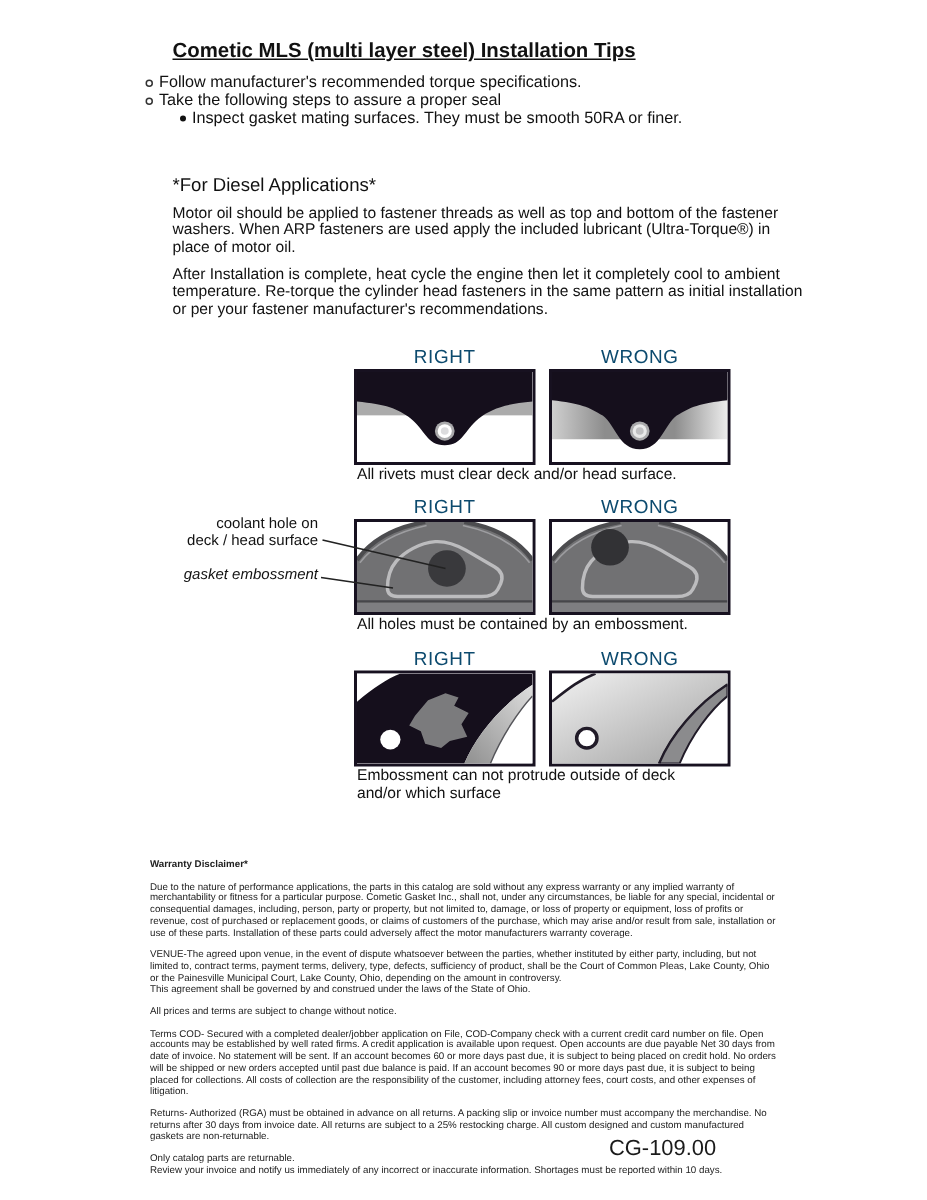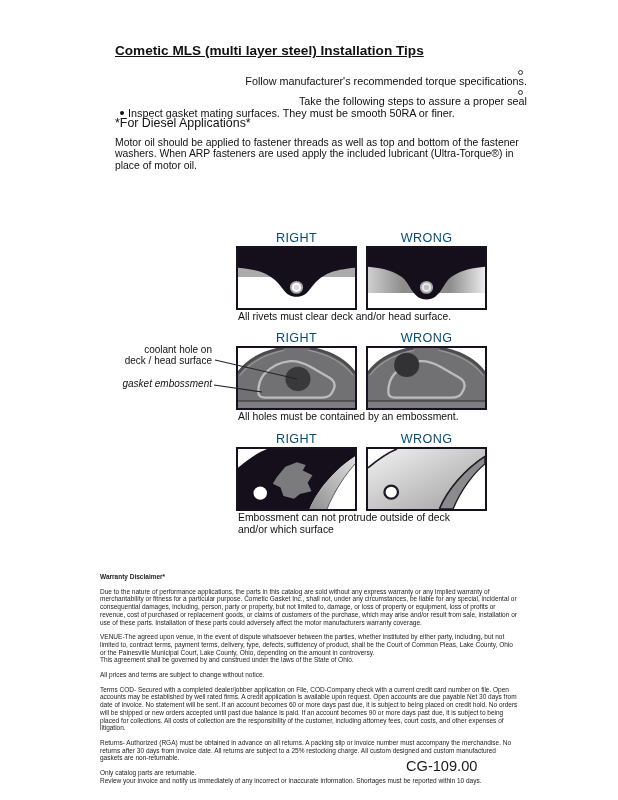--- a/index.html
+++ b/index.html
@@ -1,22 +1,22 @@
 <!DOCTYPE html>
 <html><head>
 <meta charset="utf-8">
 <style>
   html,body{margin:0;padding:0;background:#fff;}
   .page{position:relative;width:618px;height:800px;background:#ffffff;overflow:hidden;
         font-family:"Liberation Sans", sans-serif;color:#1a1a1a;}
   
   .hdr{position:absolute;left:97px;top:26px;width:430px;}
-  .title{margin:17px 0 8px 18px;font-size:13.6px;font-weight:bold;text-decoration:underline;color:#111;}
+  .title{margin:0 0 8px 18px;font-size:13.6px;font-weight:bold;text-decoration:underline;color:#111;}
   .blist{margin:0;padding:0;list-style:none;font-size:10.8px;line-height:12px;color:#111;}
-  .blist li{display:flex;align-items:flex-end;margin:0;flex-direction:column;}
+  .blist li{display:flex;align-items:flex-start;margin:0;}
   .mk-o{flex:0 0 auto;width:3px;height:3px;border:1px solid #333;border-radius:50%;margin:3.5px 4px 0 0;}
   .sublist{margin:0;padding:0 0 0 23px;list-style:none;font-size:10.8px;line-height:12px;color:#111;}
   .sublist li{display:flex;align-items:flex-start;}
   .mk-f{flex:0 0 auto;width:4px;height:4px;background:#111;border-radius:50%;margin:3.5px 4px 0 0;}
   
   .diesel{position:absolute;left:115px;top:118px;width:424px;font-size:10.4px;line-height:11.6px;color:#111;}
   .diesel h2{margin:0 0 7px 0;font-size:12.4px;font-weight:normal;}
   .diesel p{margin:0 0 6.5px 0;}
   
   .drow{position:absolute;left:236px;width:252px;}
@@ -61,20 +61,21 @@
       <li>
           <span class="mk-f"></span>
           <span>Inspect gasket mating surfaces.  They must be smooth 50RA or finer.</span>
         </li>
     </ul>
   </div>
 
   <div class="diesel">
     <h2>*For Diesel Applications*</h2>
     <p>Motor oil should be applied to fastener threads as well as top and bottom of the fastener washers. When ARP fasteners are used apply the included lubricant (Ultra-Torque®) in place of motor oil.</p>
+    <p>After Installation is complete, heat cycle the engine then let it completely cool to ambient temperature. Re-torque the cylinder head fasteners in the same pattern as initial installation or per your fastener manufacturer's recommendations.</p>
   </div>
 
   <div class="drow r1">
     <div class="dlabel right">RIGHT</div>
     <div class="dlabel wrong">WRONG</div>
     <div class="dbox rightb">
       <svg viewBox="0 0 121 64" preserveAspectRatio="none">
         <rect width="121" height="64" fill="#ffffff"></rect>
         <rect y="19" width="121" height="12" fill="#ababab"></rect>
         <rect y="31" width="121" height="33" fill="#ffffff"></rect>

